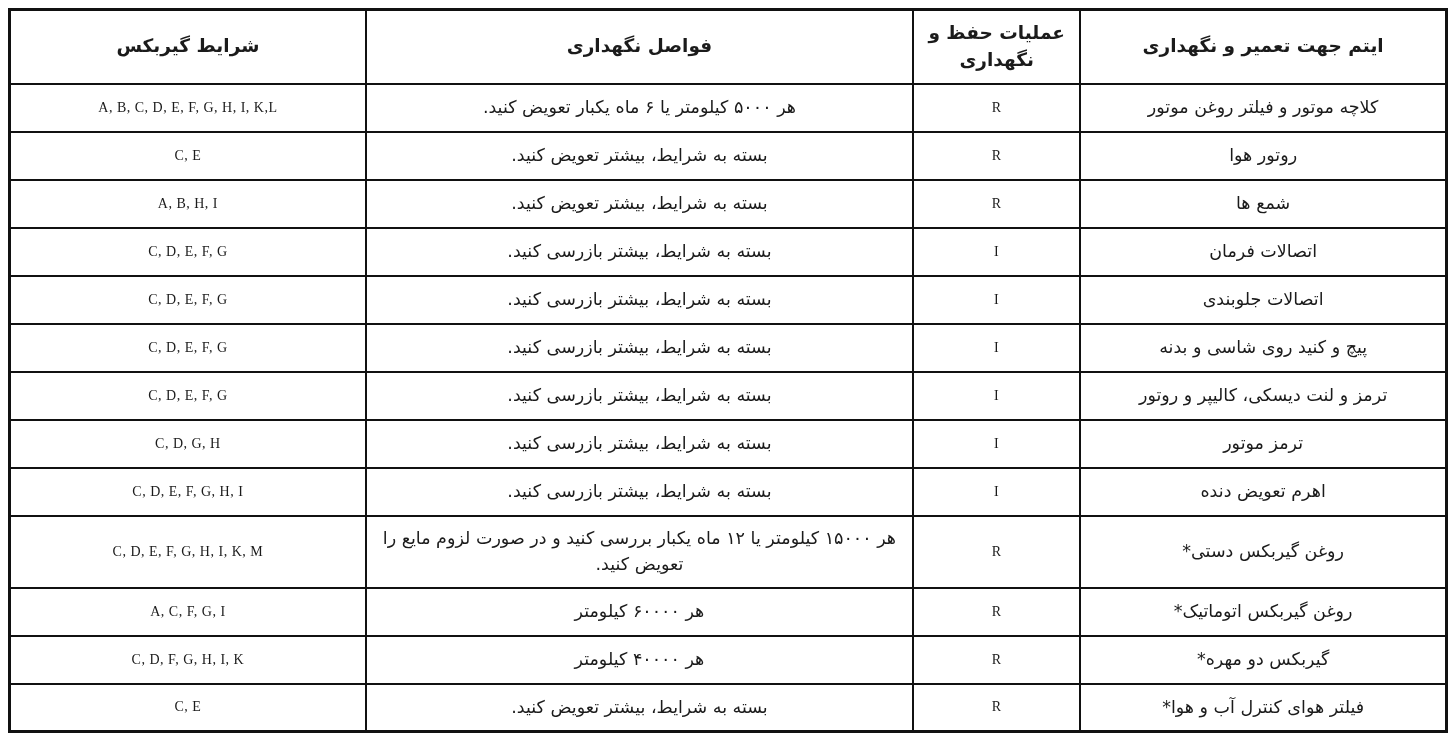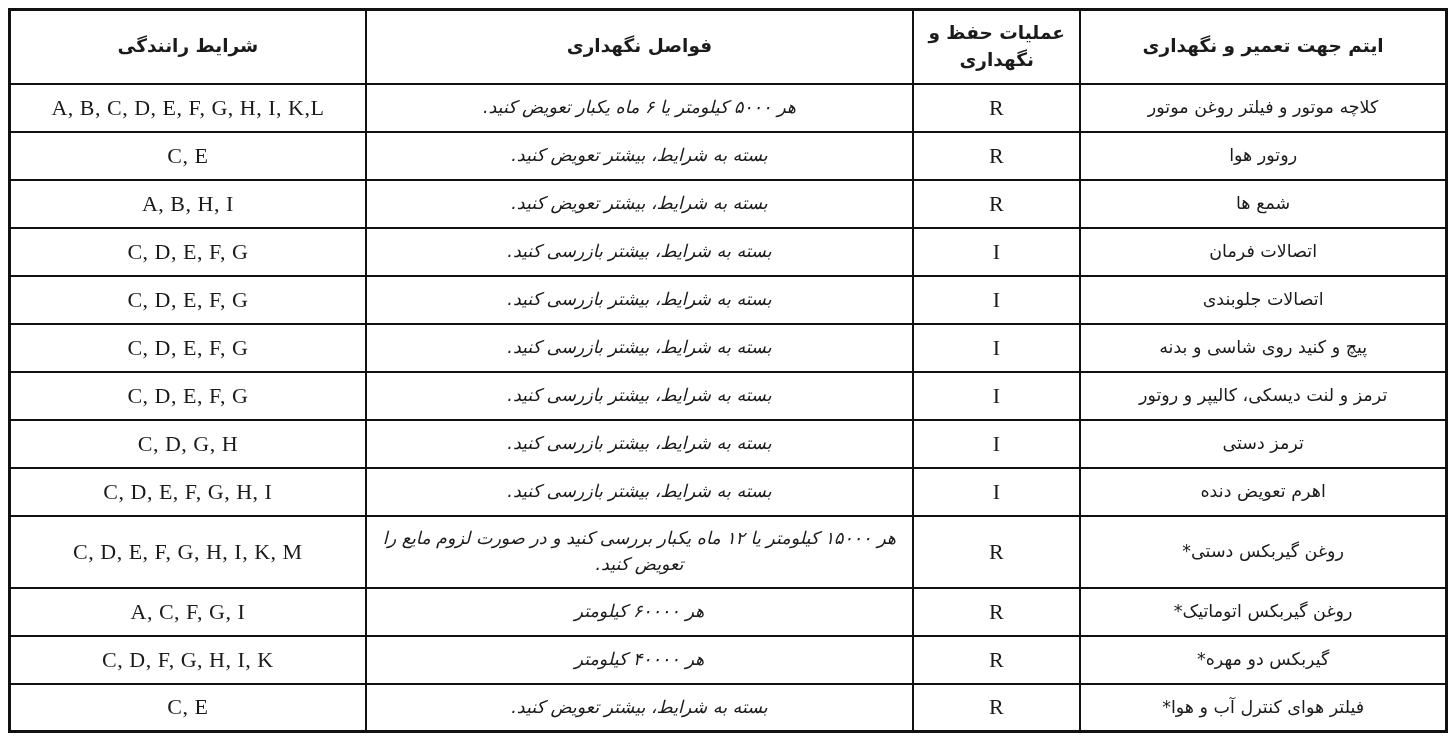--- a/index.html
+++ b/index.html
@@ -39,46 +39,45 @@
     font-family: "DejaVu Sans", sans-serif;
     font-size: 17.5px;
     line-height: 1.45;
   }
   th.fa {
     font-weight: bold;
     font-size: 18.5px;
   }
   .latin {
     font-family: "Liberation Serif", "DejaVu Serif", serif;
-    font-size: 22px;
+    font-size: 14px;
     letter-spacing: 0.5px;
   }
   td.cell-interval .fa-text {
     display: inline-block;
     max-width: 520px;
-    font-style: italic;
   }
 </style>
 </head>
 <body>
 
 <div class="page">
   <table class="maint-table" dir="rtl">
     <colgroup>
       <col style="width:366px">
       <col style="width:167px">
       <col style="width:547px">
       <col style="width:356px">
     </colgroup>
     <thead>
       <tr>
         <th class="fa">ایتم جهت تعمیر و نگهداری</th>
         <th class="fa">عملیات حفظ و نگهداری</th>
         <th class="fa">فواصل نگهداری</th>
-        <th class="fa">شرایط رانندگی</th>
+        <th class="fa">شرایط گیربکس</th>
       </tr>
     </thead>
     <tbody id="table-body">
         <tr>
       <td class="fa cell-item">کلاچه موتور و فیلتر روغن موتور</td>
       <td class="latin cell-operation">R</td>
       <td class="fa cell-interval"><span class="fa-text">هر ۵۰۰۰ کیلومتر یا ۶ ماه یکبار تعویض کنید.</span></td>
       <td class="latin cell-conditions" dir="ltr">A, B, C, D, E, F, G, H, I, K,L</td>
     </tr>
         <tr>
@@ -111,21 +110,21 @@
       <td class="fa cell-interval"><span class="fa-text">بسته به شرایط، بیشتر بازرسی کنید.</span></td>
       <td class="latin cell-conditions" dir="ltr">C, D, E, F, G</td>
     </tr>
         <tr>
       <td class="fa cell-item">ترمز و لنت دیسکی، کالیپر و روتور</td>
       <td class="latin cell-operation">I</td>
       <td class="fa cell-interval"><span class="fa-text">بسته به شرایط، بیشتر بازرسی کنید.</span></td>
       <td class="latin cell-conditions" dir="ltr">C, D, E, F, G</td>
     </tr>
         <tr>
-      <td class="fa cell-item">ترمز دستی</td>
+      <td class="fa cell-item">ترمز موتور</td>
       <td class="latin cell-operation">I</td>
       <td class="fa cell-interval"><span class="fa-text">بسته به شرایط، بیشتر بازرسی کنید.</span></td>
       <td class="latin cell-conditions" dir="ltr">C, D, G, H</td>
     </tr>
         <tr>
       <td class="fa cell-item">اهرم تعویض دنده</td>
       <td class="latin cell-operation">I</td>
       <td class="fa cell-interval"><span class="fa-text">بسته به شرایط، بیشتر بازرسی کنید.</span></td>
       <td class="latin cell-conditions" dir="ltr">C, D, E, F, G, H, I</td>
     </tr>

